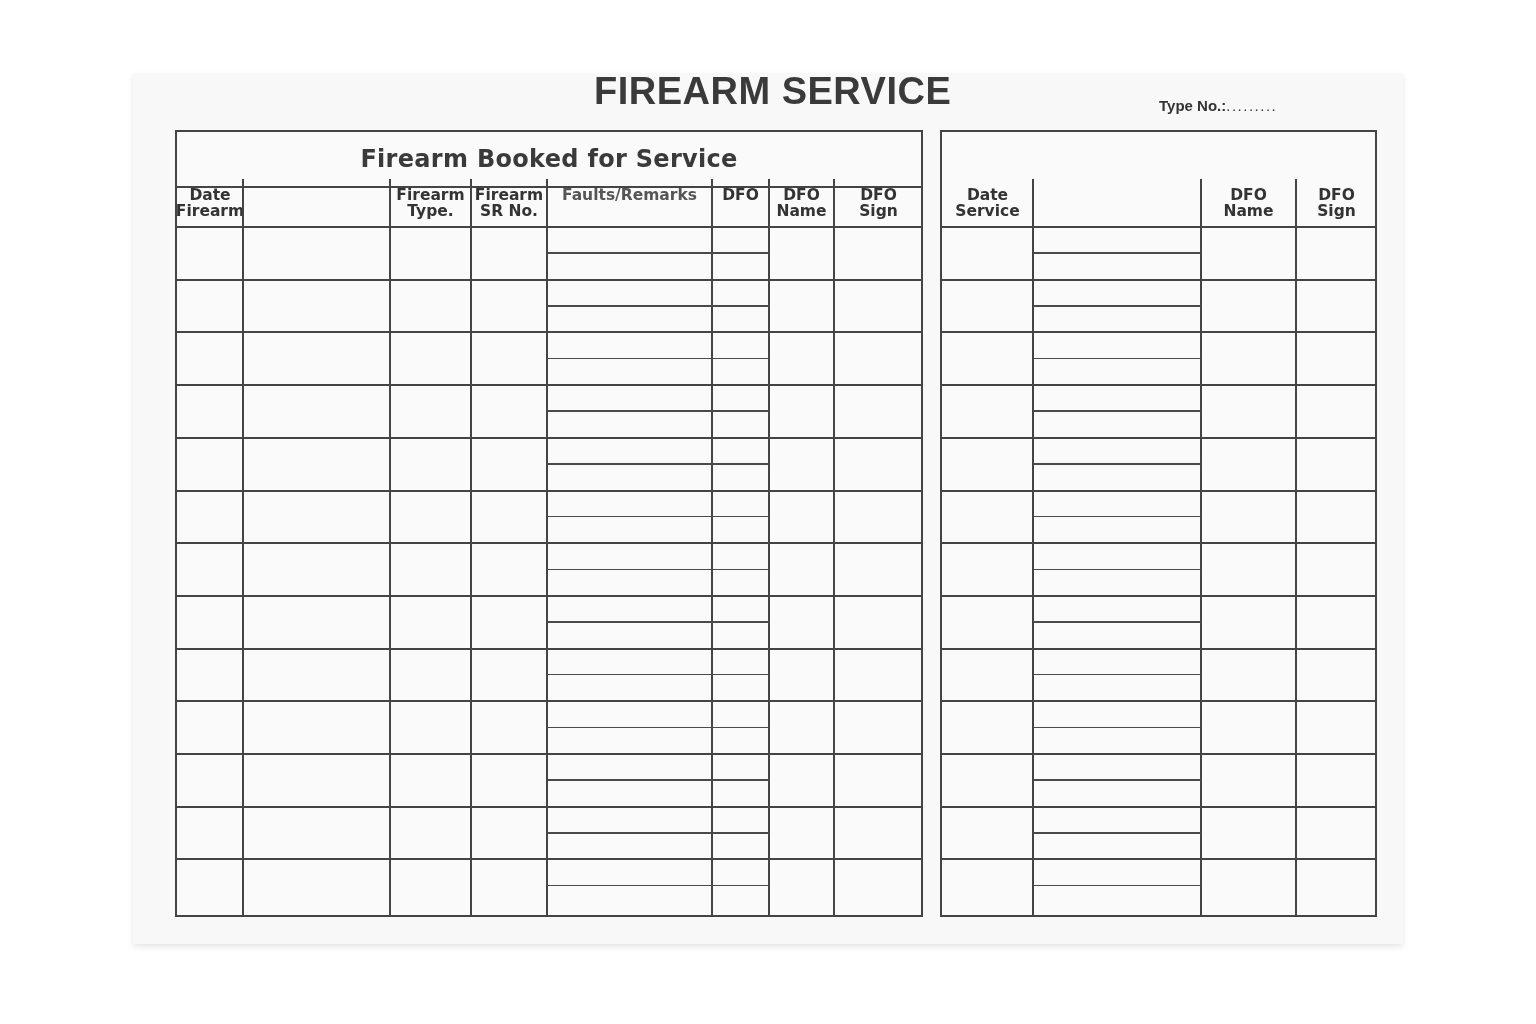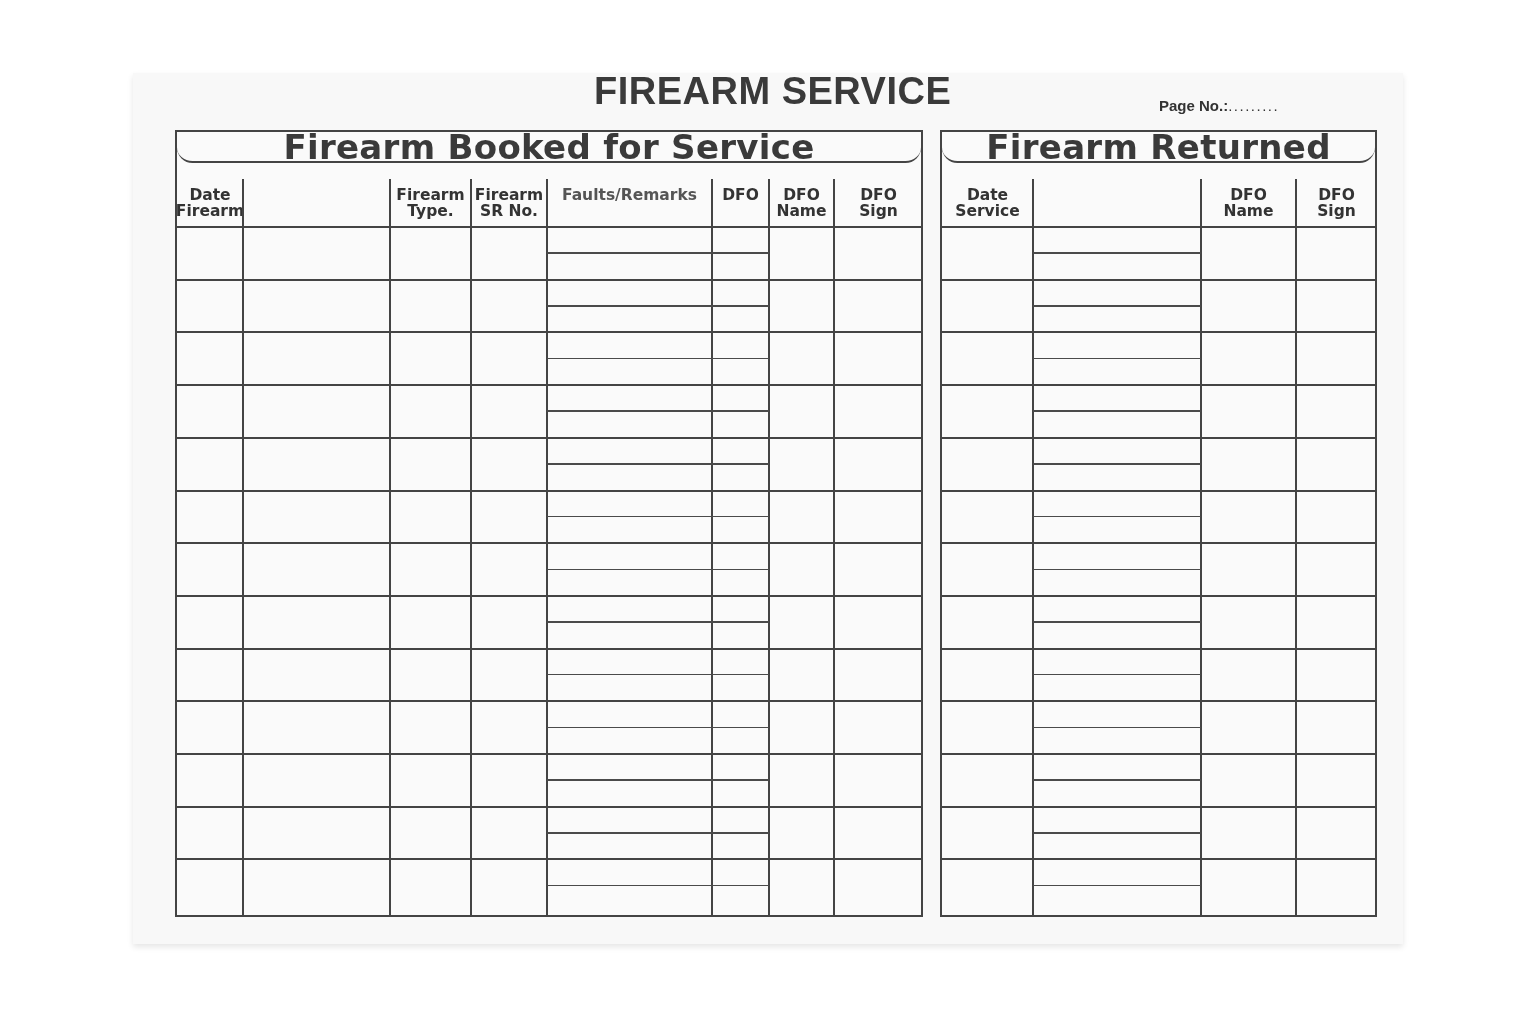--- a/index.html
+++ b/index.html
@@ -36,28 +36,27 @@
   .page-no .dots { font-weight: normal; letter-spacing: 1.5px; }
 
   .tbl {
     position: absolute;
     border: 2px solid #444;
     box-sizing: border-box;
     background: #fafafa;
   }
   .tbl-title {
     position: absolute; left: 0; right: 0; top: 0;
-    height: 31px;
+    height: 56px;
     border-bottom: 2px solid #444;
     box-sizing: border-box;
     display: flex; align-items: center; justify-content: center;
-    font-size: 34px; font-weight: bold; color: #3a3a3a;
+    font-size: 24px; font-weight: bold; color: #3a3a3a;
     font-family: "DejaVu Sans", "Liberation Sans", sans-serif;
     letter-spacing: 0.3px;
-    border-radius: 20px;
   }
   .col-header {
     position: absolute; top: 47px; height: 48px;
     display: flex; align-items: center; justify-content: center;
     text-align: center;
     font-size: 15.5px; font-weight: bold; line-height: 16px;
     font-family: "DejaVu Sans", "Liberation Sans", sans-serif;
     color: #333;
     box-sizing: border-box;
   }
@@ -71,21 +70,21 @@
     box-sizing: border-box;
   }
 </style>
 </head>
 <body>
 
 <div class="paper"></div>
 
 <div class="doc-title">FIREARM SERVICE</div>
 <div class="page-no">
-  <span>Page No.:</span><span class="dots">.........</span>
+  <span>Type No.:</span><span class="dots">.........</span>
 </div>
 
 <div class="tbl" id="booked" style="left:175px; top:130px; width:748px; height:787px;">
   <div class="tbl-title">Firearm Booked for Service</div>
 
   <div class="col-header" style="left:0; width:66px;">
     <div><span>Date</span><br><span>Firearm</span></div>
   </div>
   <div class="col-header" style="left:213px; width:81px;">
     <div><span>Firearm</span><br><span>Type.</span></div>
@@ -280,21 +279,20 @@
       <div class="hline" style="left:0;top:462.90000000000003px;width:744px;"></div>
       <div class="hline" style="left:0;top:515.6px;width:744px;"></div>
       <div class="hline" style="left:0;top:568.3px;width:744px;"></div>
       <div class="hline" style="left:0;top:621px;width:744px;"></div>
       <div class="hline" style="left:0;top:673.7px;width:744px;"></div>
       <div class="hline" style="left:0;top:726.4000000000001px;width:744px;"></div>
     </div>
 </div>
 
 <div class="tbl" id="returned" style="left:940px; top:130px; width:437px; height:787px;">
-  <div class="tbl-title">Firearm Returned</div>
 
   <div class="col-header" style="left:0; width:91px;">
     <div><span>Date</span><br><span>Service</span></div>
   </div>
   <div class="col-header" style="left:259px; width:95px;">
     <div><span>DFO</span><br><span>Name</span></div>
   </div>
   <div class="col-header" style="left:354px; width:81px;">
     <div><span>DFO</span><br><span>Sign</span></div>
   </div>

